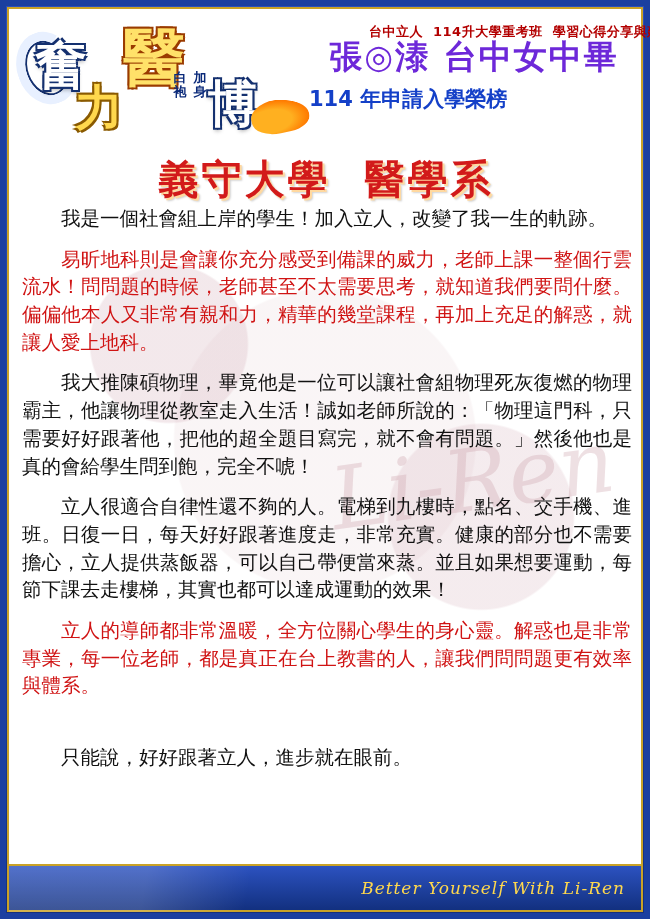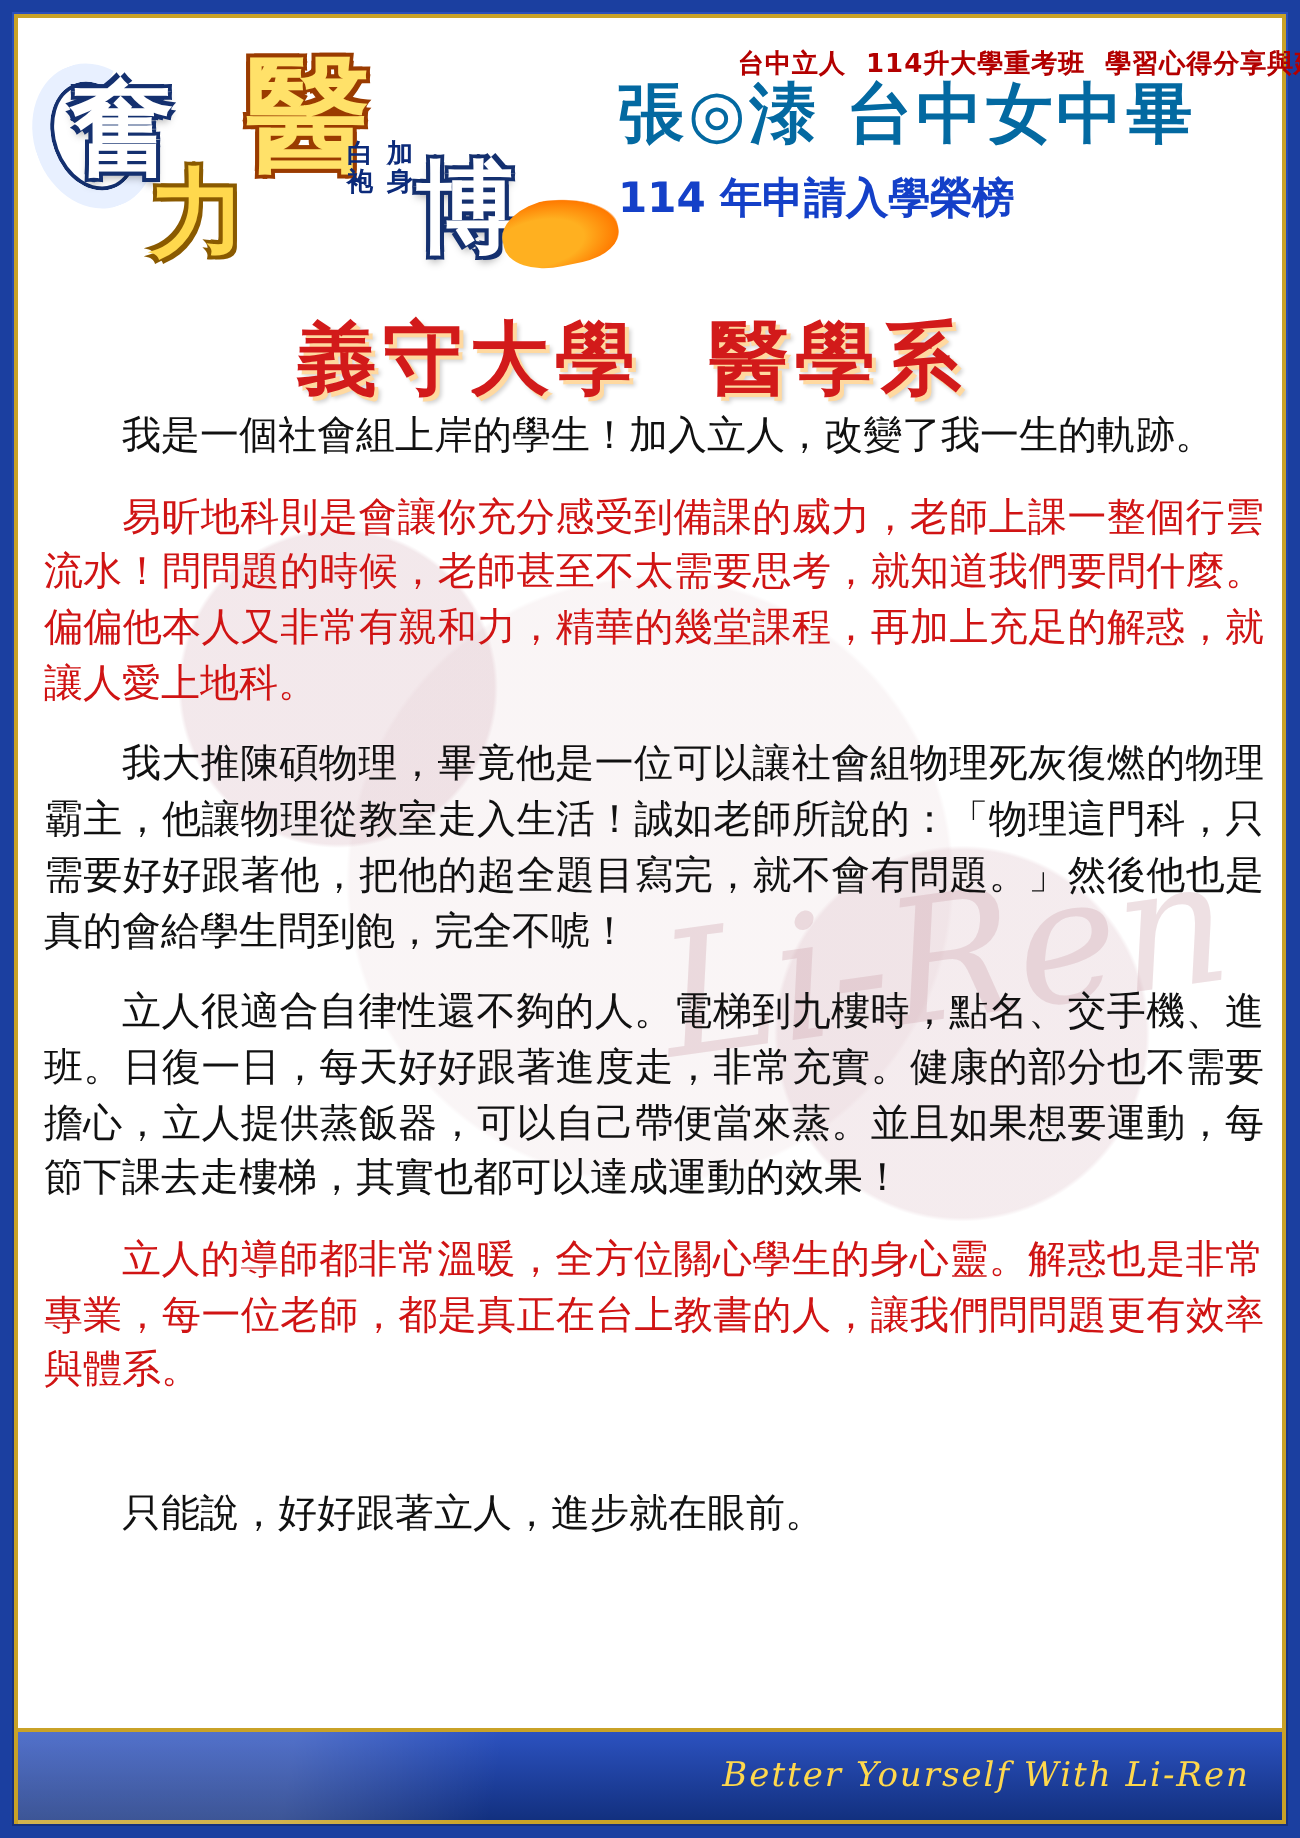--- a/index.html
+++ b/index.html
@@ -115,40 +115,41 @@
     font-weight: bold;
     color: #b30000;
     letter-spacing: 0.5px;
     white-space: nowrap;
   }
   .hdr-tagline .sep { display: inline-block; width: 10px; }
   .hdr-name {
     position: absolute;
     left: 300px; top: 26px;
     width: 330px;
+    text-align: center;
     font-size: 33px;
     font-weight: bold;
-    color: #0369a1;
+    color: #6d28d9;
     letter-spacing: 2px;
     white-space: nowrap;
   }
   .hdr-sub {
     position: absolute;
     left: 300px; top: 76px;
     width: 330px;
     font-size: 21px;
     font-weight: bold;
     color: #1440c8;
     white-space: nowrap;
   }
 
   
   .title {
     position: absolute;
-    left: 0; top: 152px;
+    left: 10px; top: 152px;
     width: 632px;
     text-align: center;
     font-size: 40px;
     font-weight: bold;
     color: #d21a1a;
     letter-spacing: 3px;
     text-shadow: 2px 2px 0 #ffd9a0, 3px 3px 2px rgba(0,0,0,0.18);
     white-space: nowrap;
   }
   .title .gap { display: inline-block; width: 34px; }

